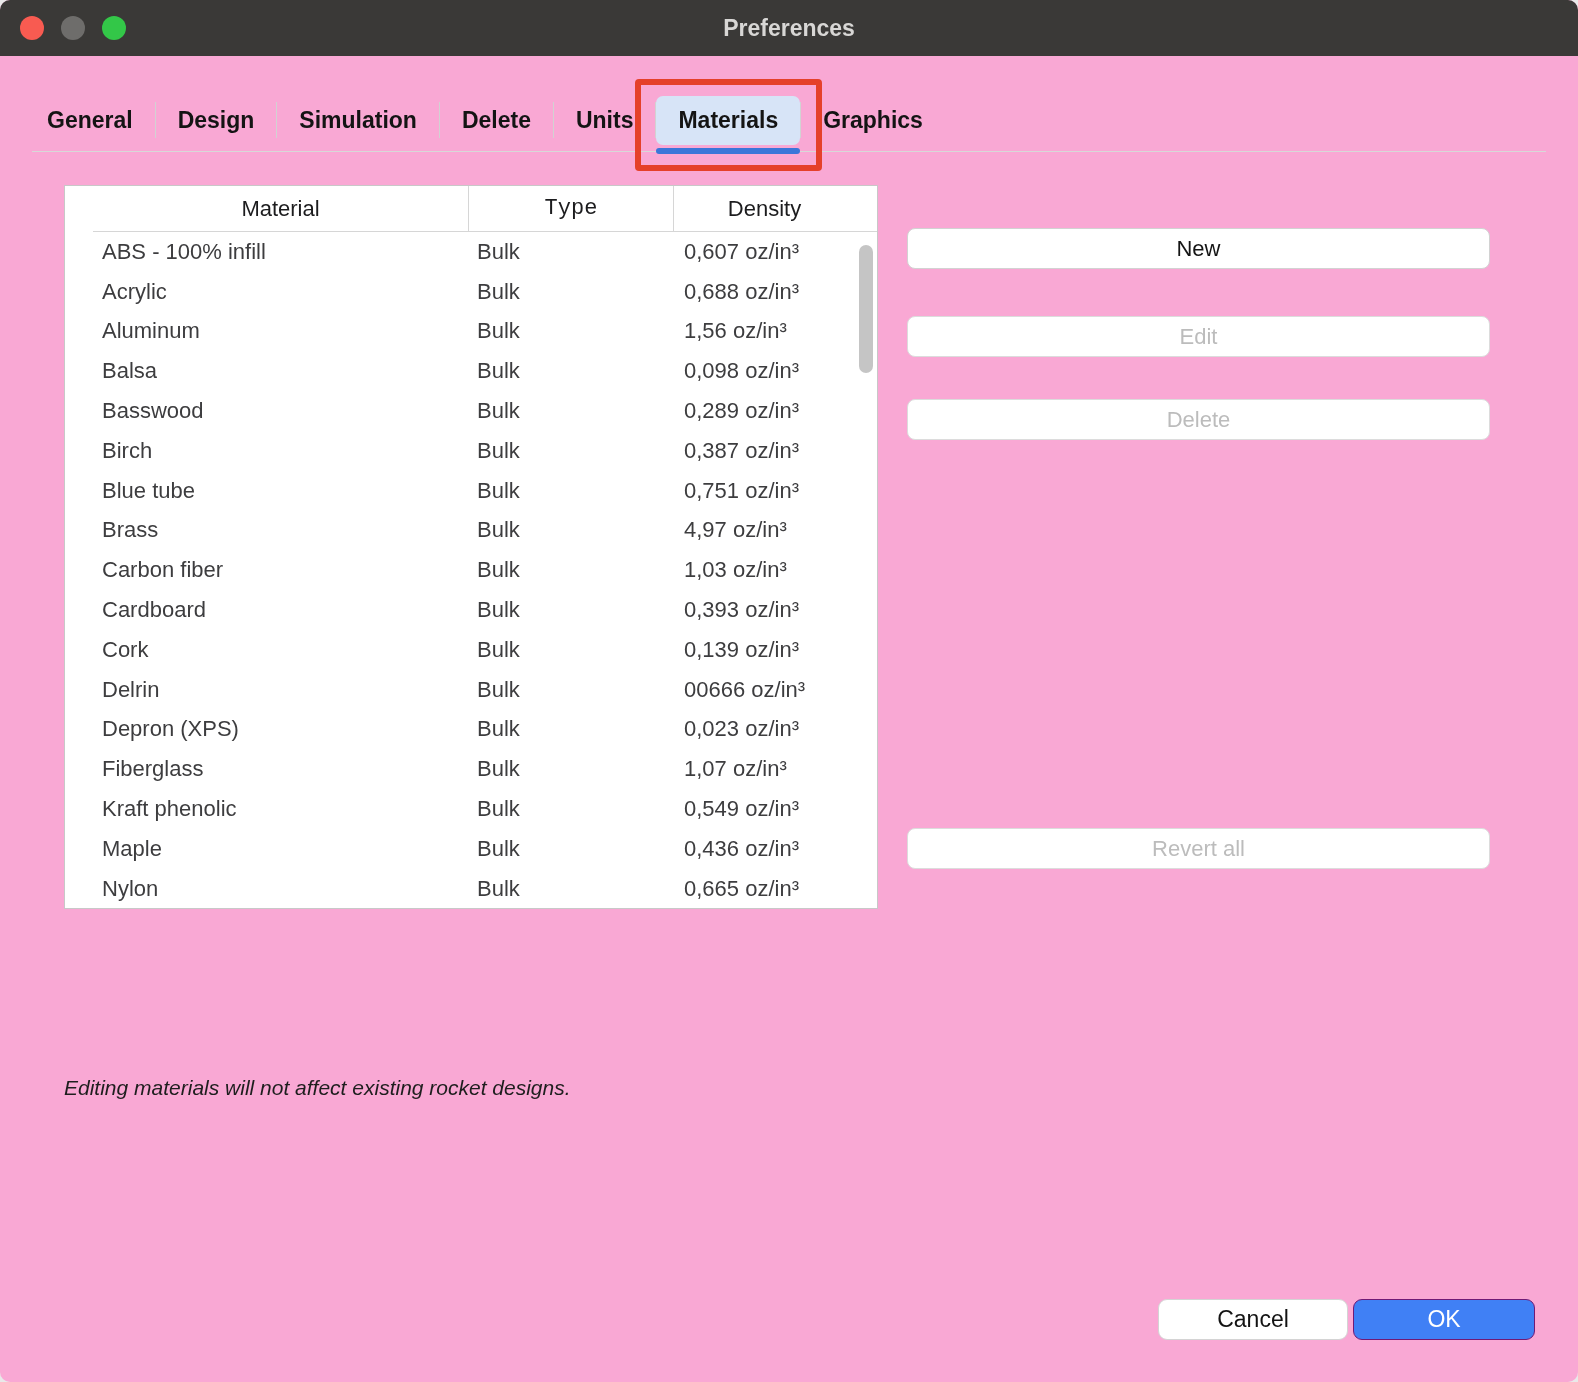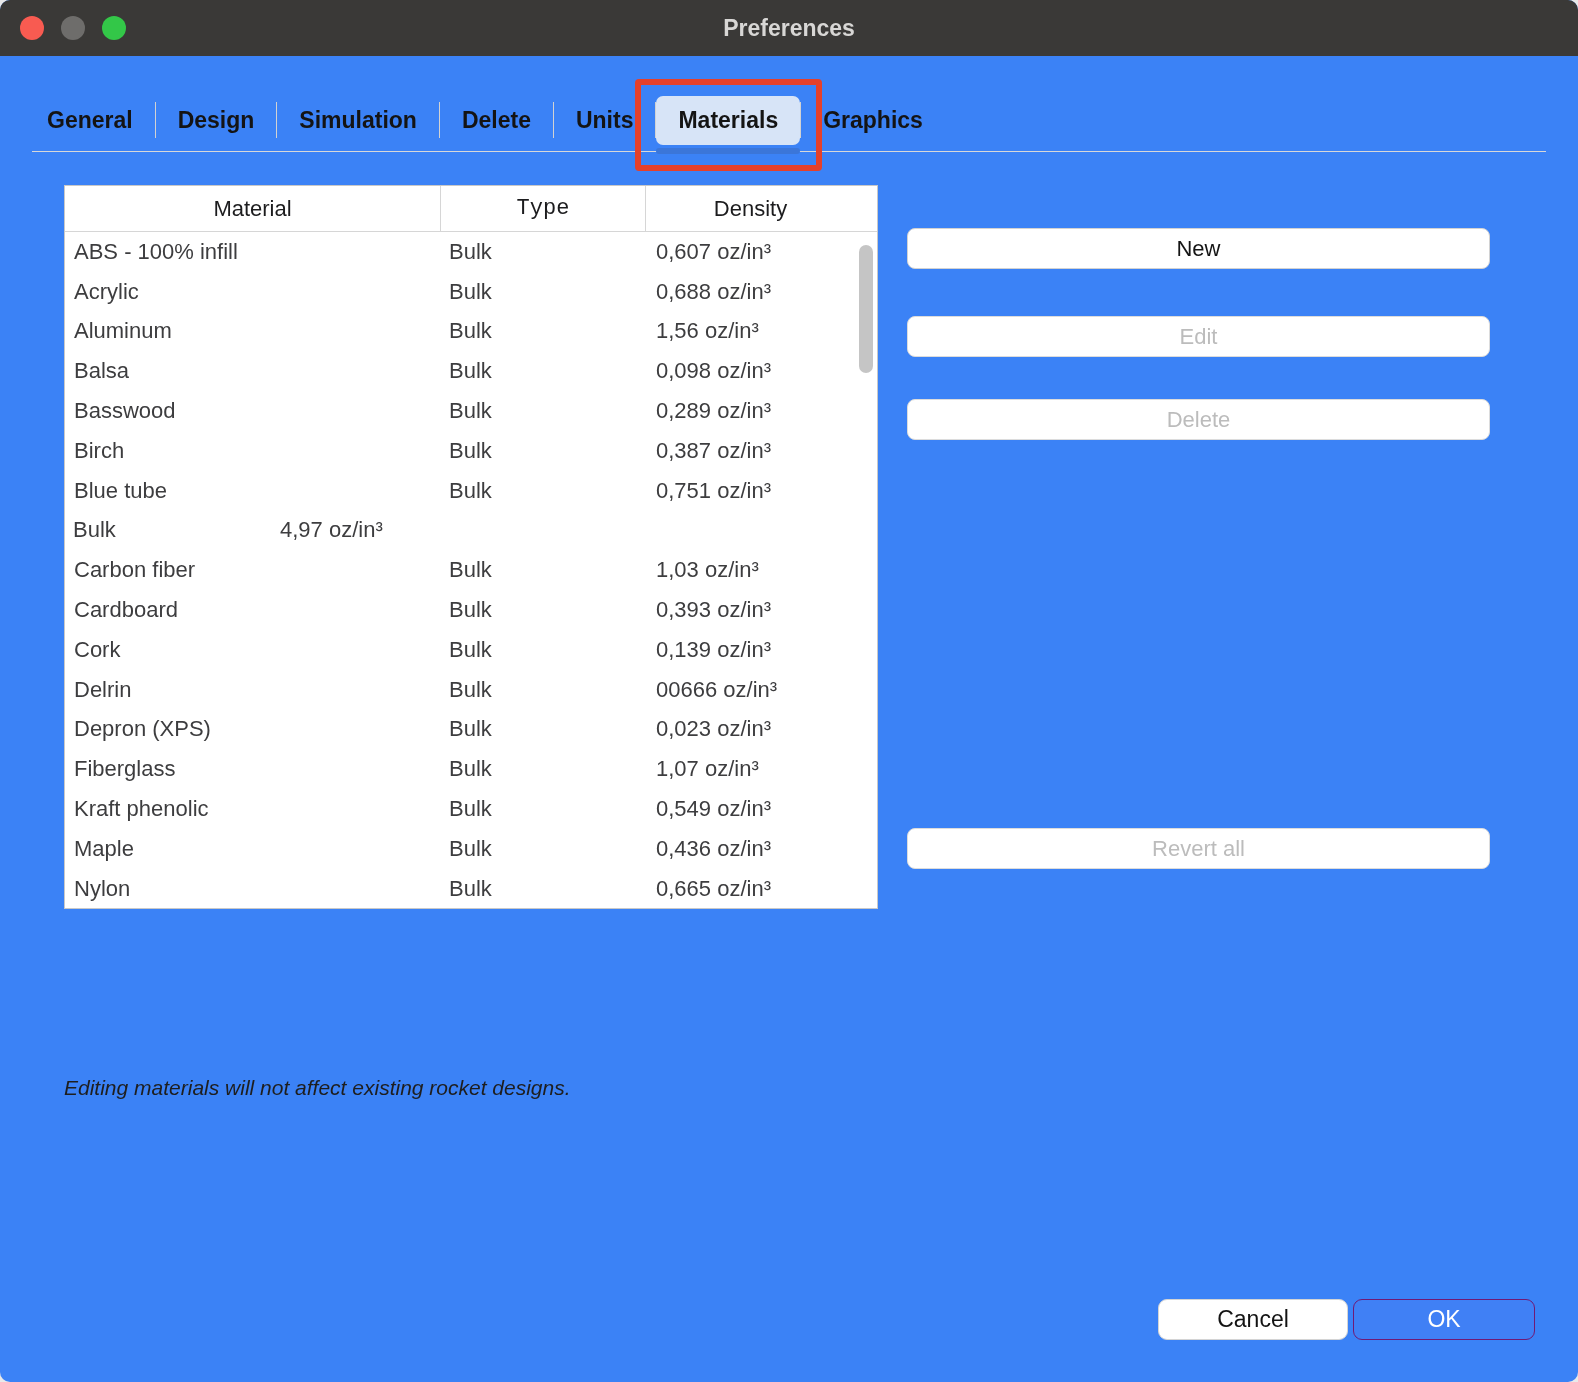--- a/index.html
+++ b/index.html
@@ -3,21 +3,21 @@
 <meta charset="utf-8">
 <style>
   * { margin:0; padding:0; box-sizing:border-box; }
   html,body { width:1578px; height:1382px; }
   body {
     font-family:"Liberation Sans", sans-serif;
     background:#e9e9e9;
   }
   .window {
     position:relative; width:1578px; height:1382px;
-    background:#3b82f6; border-radius:10px; overflow:hidden;
+    background:#f9a8d4; border-radius:10px; overflow:hidden;
   }
 
   
   .titlebar {
     height:56px; background:#3a3937;
     display:flex; align-items:center; justify-content:center;
     position:relative;
   }
   .titlebar .title { color:#d8d7d5; font-weight:bold; font-size:23px; }
   .lights { position:absolute; left:20px; top:50%; transform:translateY(-50%); display:flex; gap:17px; }
@@ -48,21 +48,21 @@
   .red-box {
     position:absolute; left:-21px; right:-22px; top:-17px; bottom:-26px;
     border:6px solid #e5402a; border-radius:4px;
     pointer-events:none; z-index:3;
   }
   .tab-sep { width:1px; height:36px; background:#d2d2d2; margin-bottom:14px; align-self:flex-end; }
 
   
   .table {
     position:absolute; left:64px; top:185px; width:814px; height:724px;
-    background:#ffffff; border:1px solid #c8c8c8; overflow:hidden;
+    background:#ffffff; border:1px solid #c8c8c8; overflow:hidden;padding-left:28px;
   }
   .thead { display:flex; height:46px; border-bottom:1px solid #d6d6d6; }
   .th {
     display:flex; align-items:center; justify-content:center;
     font-size:22px; color:#1c1c1e;
   }
   .th.c-material { width:376px; border-right:1px solid #d6d6d6; }
   .th.c-type     { width:205px; border-right:1px solid #d6d6d6;font-family:Liberation Mono, monospace; }
   .th.c-density  { flex:1; margin-right:22px; }
   .trow { display:flex; height:39.8px; align-items:center; font-size:22px; color:#3d3d3f; }
@@ -178,20 +178,21 @@
           <div class="td c-material">Birch</div>
           <div class="td c-type">Bulk</div>
           <div class="td c-density">0,387 oz/in³</div>
         </div>
         <div class="trow">
           <div class="td c-material">Blue tube</div>
           <div class="td c-type">Bulk</div>
           <div class="td c-density">0,751 oz/in³</div>
         </div>
         <div class="trow">
+          <div class="td c-material">Brass</div>
           <div class="td c-type">Bulk</div>
           <div class="td c-density">4,97 oz/in³</div>
         </div>
         <div class="trow">
           <div class="td c-material">Carbon fiber</div>
           <div class="td c-type">Bulk</div>
           <div class="td c-density">1,03 oz/in³</div>
         </div>
         <div class="trow">
           <div class="td c-material">Cardboard</div>

